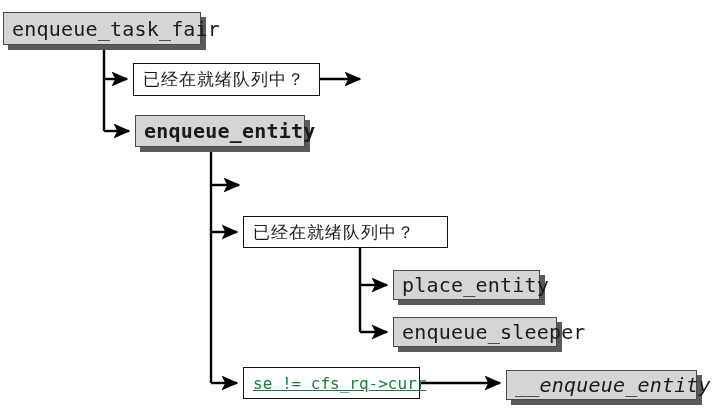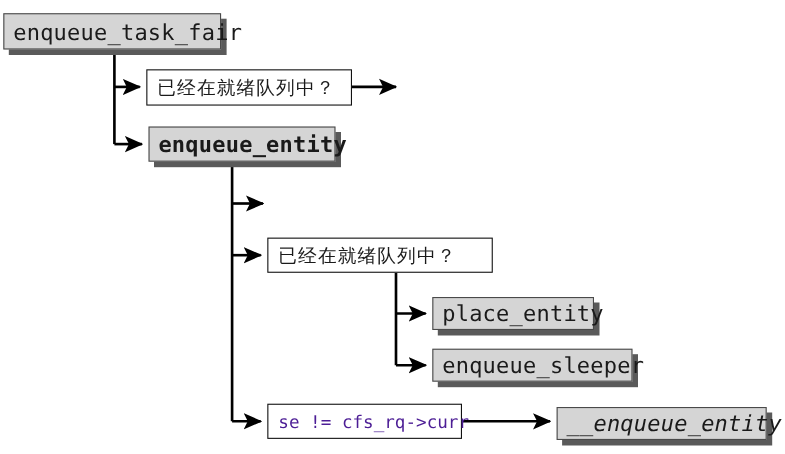--- a/index.html
+++ b/index.html
@@ -53,21 +53,22 @@
   }
   
   .node.cond {
     background: #ffffff;
     border: 1px solid #111111;
     padding: 0 9px;
   }
   .node.cond .label.mono {
     font-family: "DejaVu Sans Mono", "Liberation Mono", monospace;
     font-size: 16px;
-    color: #4c1d95;
+    color: #15803d;
+    text-decoration: underline;
   }
   .node.cond .label.cjk {
     font-family: "DejaVu Sans", sans-serif;
     font-size: 17px;
     color: #1a1a1a;
     letter-spacing: 1px;
   }
 </style>
 </head>
 <body>
@@ -124,21 +125,21 @@
 
 
   <div class="node cond" style="left:243px; top:216px; width:205px; height:32px;">
     <span class="label cjk">已经在就绪队列中？</span>
   </div>
 
   <div class="node fn" style="left:393px; top:270px; width:147px; height:30px;">
     <span class="label">place_entity</span>
   </div>
 
-  <div class="node fn" style="left:393px; top:317px; width:182px; height:30px;">
+  <div class="node fn" style="left:393px; top:317px; width:164px; height:30px;">
     <span class="label">enqueue_sleeper</span>
   </div>
 
   <div class="node cond" style="left:243px; top:367px; width:177px; height:32px;">
     <span class="label mono">se != cfs_rq-&gt;curr</span>
   </div>
 
   <div class="node fn" style="left:506px; top:370px; width:191px; height:30px;font-style:italic;">
     <span class="label">__enqueue_entity</span>
   </div>

